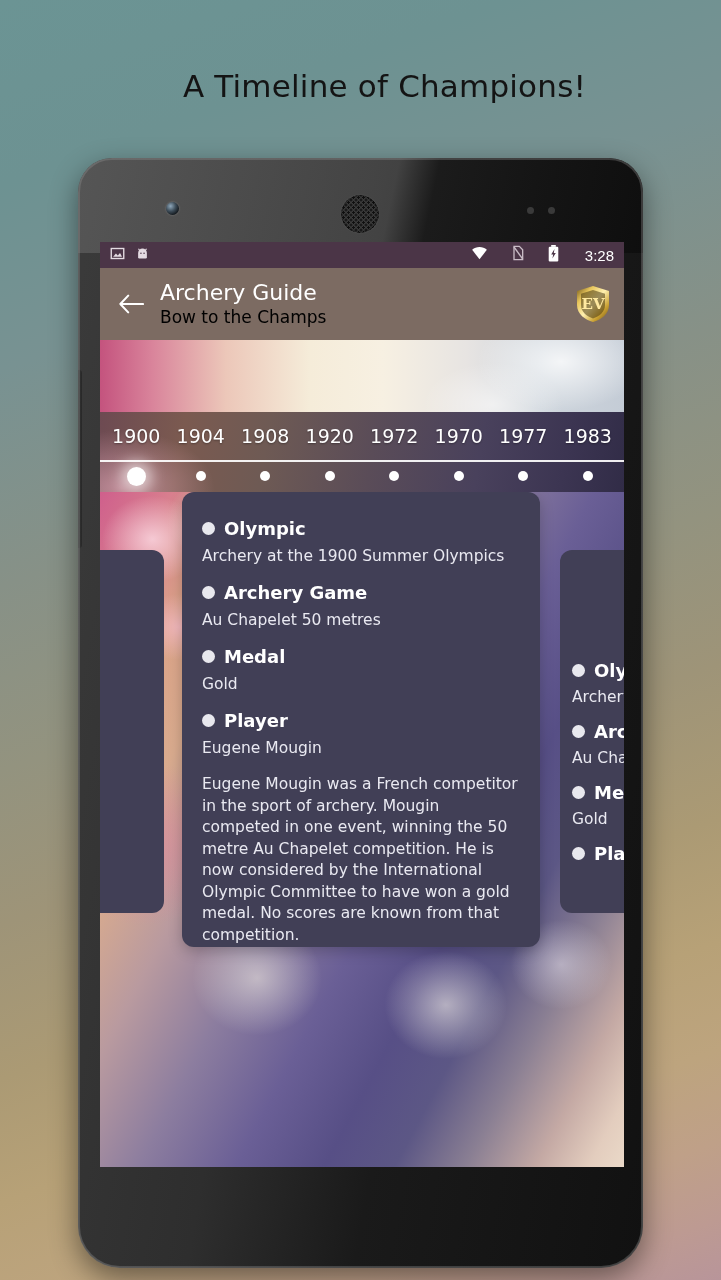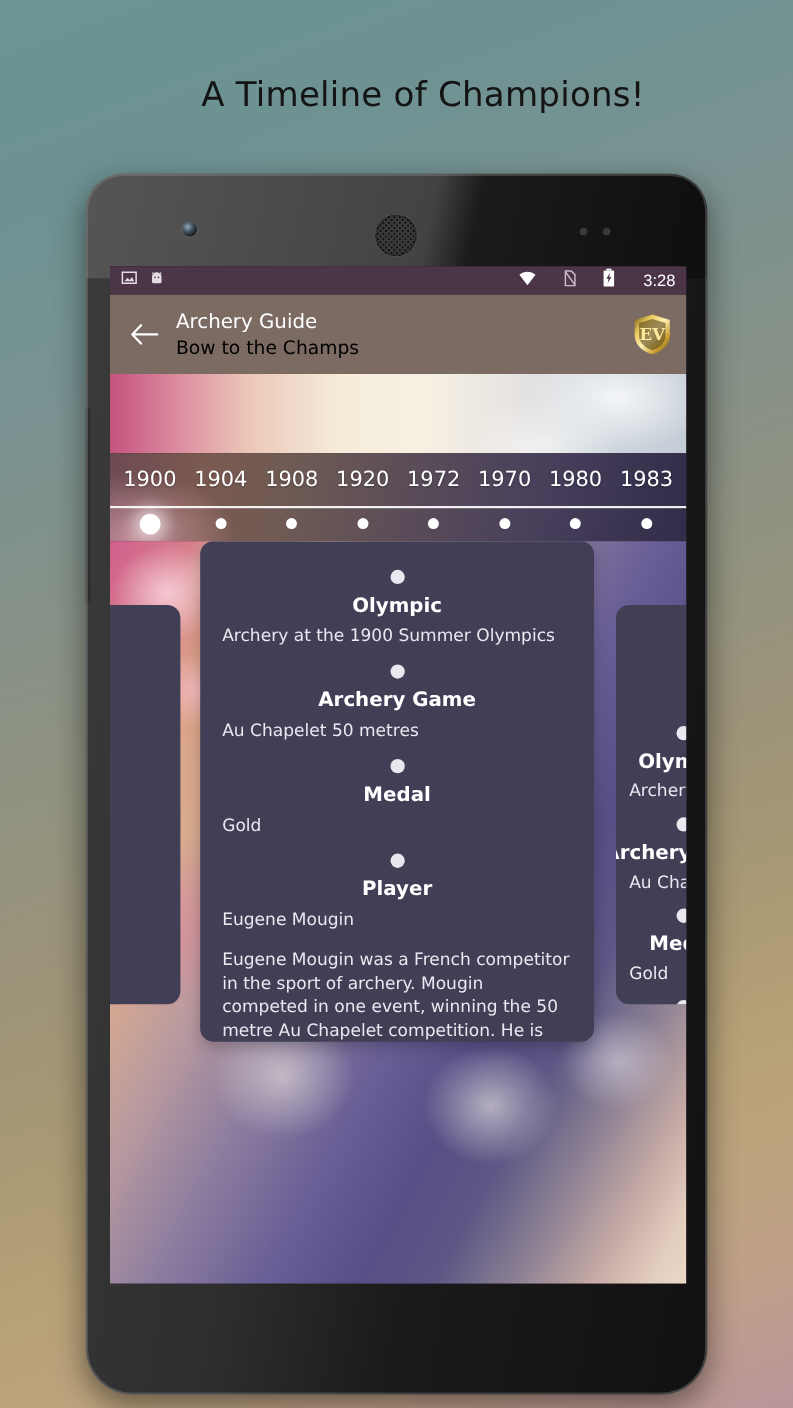--- a/index.html
+++ b/index.html
@@ -98,21 +98,21 @@
   #status-clock { color:#fff; font-size:15px; font-weight:500; margin-left:3px; }
   
   #app-bar {
     position:relative; height:72px; width:100%;
     background:#7c6b62;
     display:flex; align-items:center;
     padding:0 12px 0 14px;
   }
   #back-button { width:34px; height:34px; display:flex; align-items:center; justify-content:center; cursor:pointer; }
   #title-block { margin-left:12px; flex:1; }
-  #app-title { color:#fff; font-size:18px; font-weight:400; line-height:26px; font-family:"DejaVu Sans", sans-serif; }
+  #app-title { color:#fff; font-size:22px; font-weight:400; line-height:26px; font-family:"DejaVu Sans", sans-serif; }
   #app-subtitle { color:#000000; font-size:17px; font-weight:400; line-height:22px; font-family:"DejaVu Sans", sans-serif; }
   #brand-badge { width:38px; height:40px; flex:none; }
   
   #hero-strip {
     position:relative; width:100%; height:72px;
     background:
       radial-gradient(ellipse 120px 70px at 88% 30%, rgba(255,255,255,.78) 0%, rgba(255,255,255,0) 70%),
       radial-gradient(ellipse 100px 60px at 75% 90%, rgba(255,255,255,.55) 0%, rgba(255,255,255,0) 70%),
       linear-gradient(90deg,
         #c4537e 0%,
@@ -190,21 +190,21 @@
   #peek-card-right { left:460px; width:110px; padding:110px 0 0 12px; overflow:hidden; }
   #main-card {
     position:absolute; left:82px; top:0px;
     width:358px; height:455px;
     background:#413f56; border-radius:12px;
     padding:26px 20px 0 20px;
     overflow:hidden;
     box-shadow:0 4px 14px rgba(0,0,0,.22);
   }
   .field { margin-bottom:15px; }
-  .field-label { display:flex; align-items:center; gap:9px;flex-direction:column; }
+  .field-label { display:flex; align-items:center; gap:9px; }
   .bullet { width:13px; height:13px; border-radius:50%; background:#e8e8ee; flex:none; }
   .label-text { color:#fff; font-size:18px; font-weight:700; font-family:"DejaVu Sans", sans-serif; }
   .field-value {
     color:#e9e9f1; font-size:15.5px; line-height:21px; margin-top:7px;
     font-family:"DejaVu Sans", sans-serif;
   }
   #synopsis-value { line-height:21.5px; }
   .peek-label-text { color:#fff; font-size:18px; font-weight:700; font-family:"DejaVu Sans", sans-serif; white-space:nowrap; }
   .peek-value { color:#e9e9f1; font-size:15.5px; margin-top:7px; white-space:nowrap; font-family:"DejaVu Sans", sans-serif; }
   .peek-field { margin-bottom:15px; }
@@ -295,21 +295,21 @@
     <div id="hero-strip"></div>
 
     <div id="timeline">
       <div id="timeline-years">
           <div class="timeline-year">1900</div>
           <div class="timeline-year">1904</div>
           <div class="timeline-year">1908</div>
           <div class="timeline-year">1920</div>
           <div class="timeline-year">1972</div>
           <div class="timeline-year">1970</div>
-          <div class="timeline-year">1980</div>
+          <div class="timeline-year">1977</div>
           <div class="timeline-year">1983</div>
         </div>
       <div id="timeline-rule"></div>
       <div id="timeline-dots">
           <div class="timeline-dot-cell">
             <div class="timeline-dot active"></div>
           </div>
           <div class="timeline-dot-cell">
             <div class="timeline-dot"></div>
           </div>

